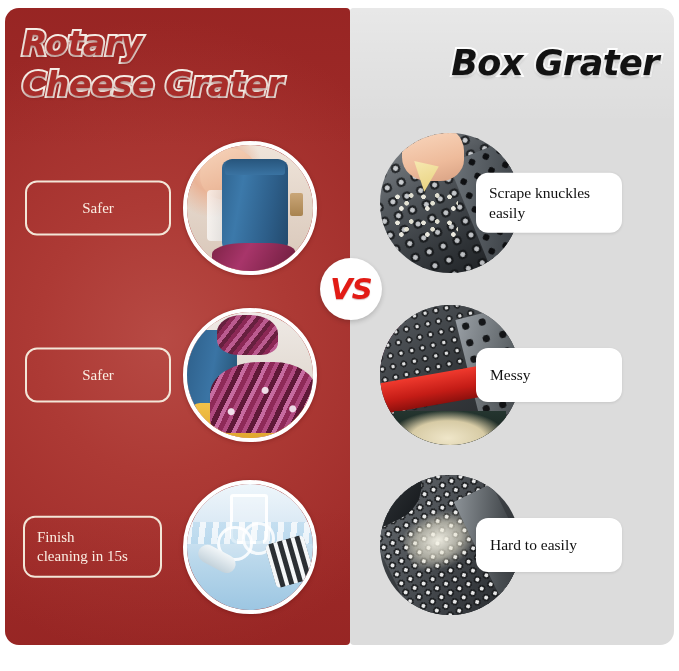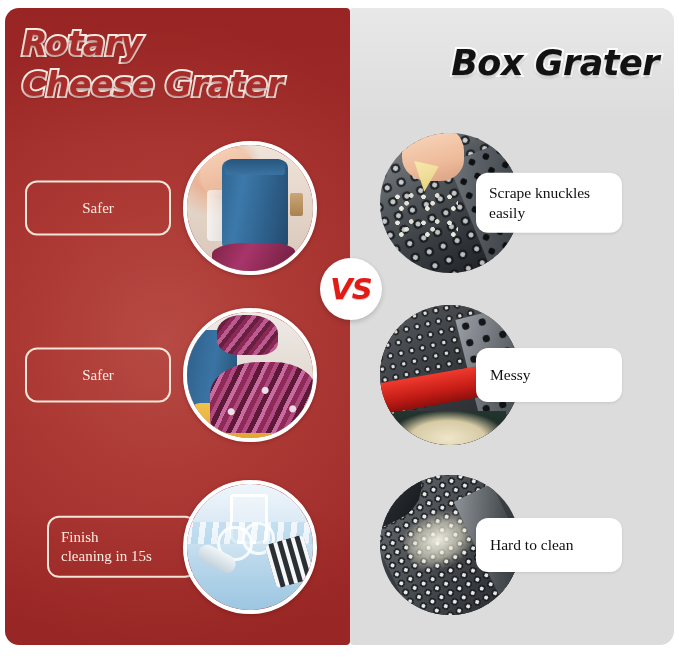--- a/index.html
+++ b/index.html
@@ -125,25 +125,24 @@
     color: #fbeee3;
     justify-content: center;
     text-align: center;
     font-size: 15px;
     line-height: 1.28;
     top: 50%;
     transform: translateY(-50%);
   }
   .label-box.left.wide {
     left: 18px;
-    width: 150px;
+    width: 139px;
     justify-content: flex-start;
     text-align: left;
     padding-left: 12px;
-    margin-left: 24px;
   }
 
   .label-box.right {
     right: 16px;
     width: 146px;
     min-height: 54px;
     background: #ffffff;
     color: #111111;
     border-radius: 12px;
     box-shadow: 0 1px 3px rgba(0,0,0,0.10);
@@ -523,21 +522,21 @@
   <div id="row-right-2" class="row row-right">
     <div class="photo right">
       <div class="photo-inner ph-box3">
         <div class="gface"></div>
         <div class="stuck"></div>
         <div class="edge"></div>
         <div class="darkcorner"></div>
       </div>
     </div>
     <div class="label-box right">
-      <span class="label-text" style="white-space: pre-line;">Hard to clean</span>
+      <span class="label-text" style="white-space: pre-line;">Hard to easily</span>
     </div>
   </div>
 
   <div id="vs-badge">
     <span id="vs-text">VS</span>
   </div>
 
 </div>
 
 </body></html>

